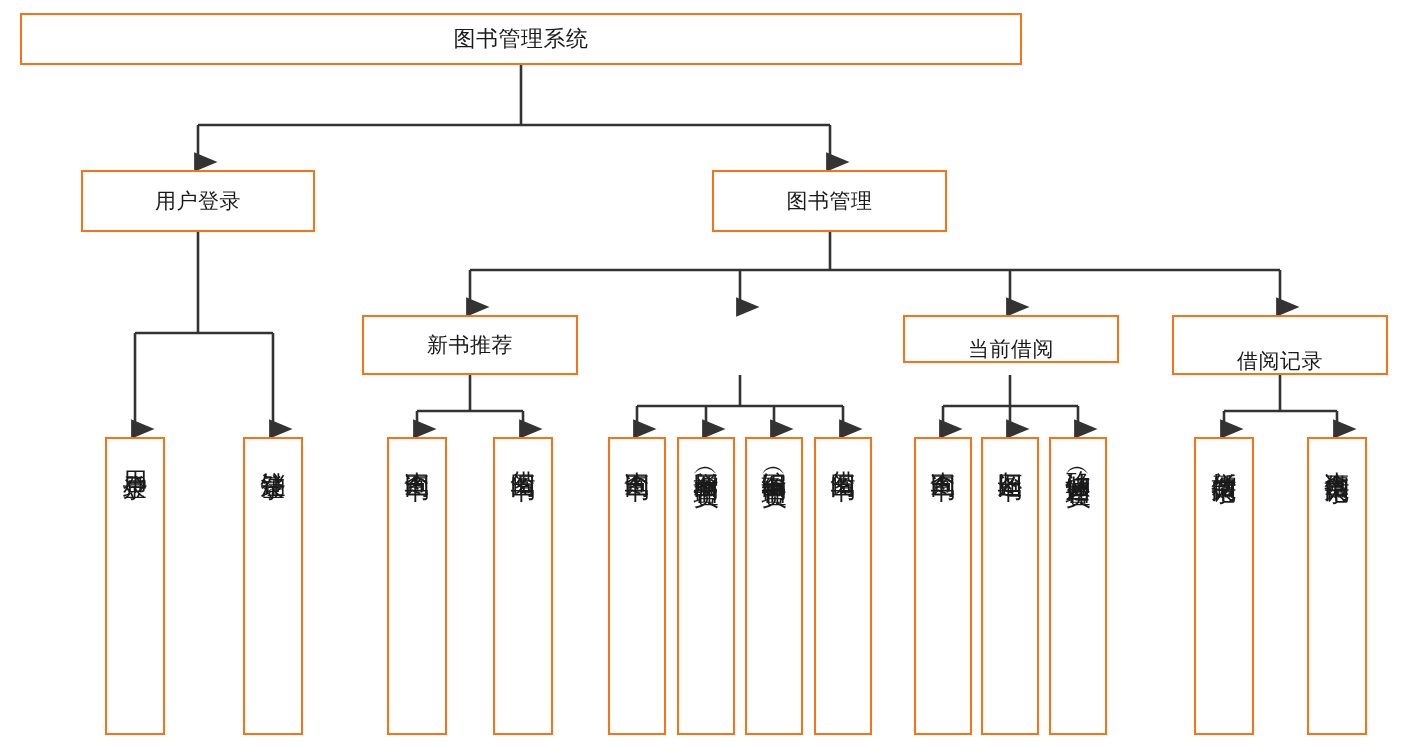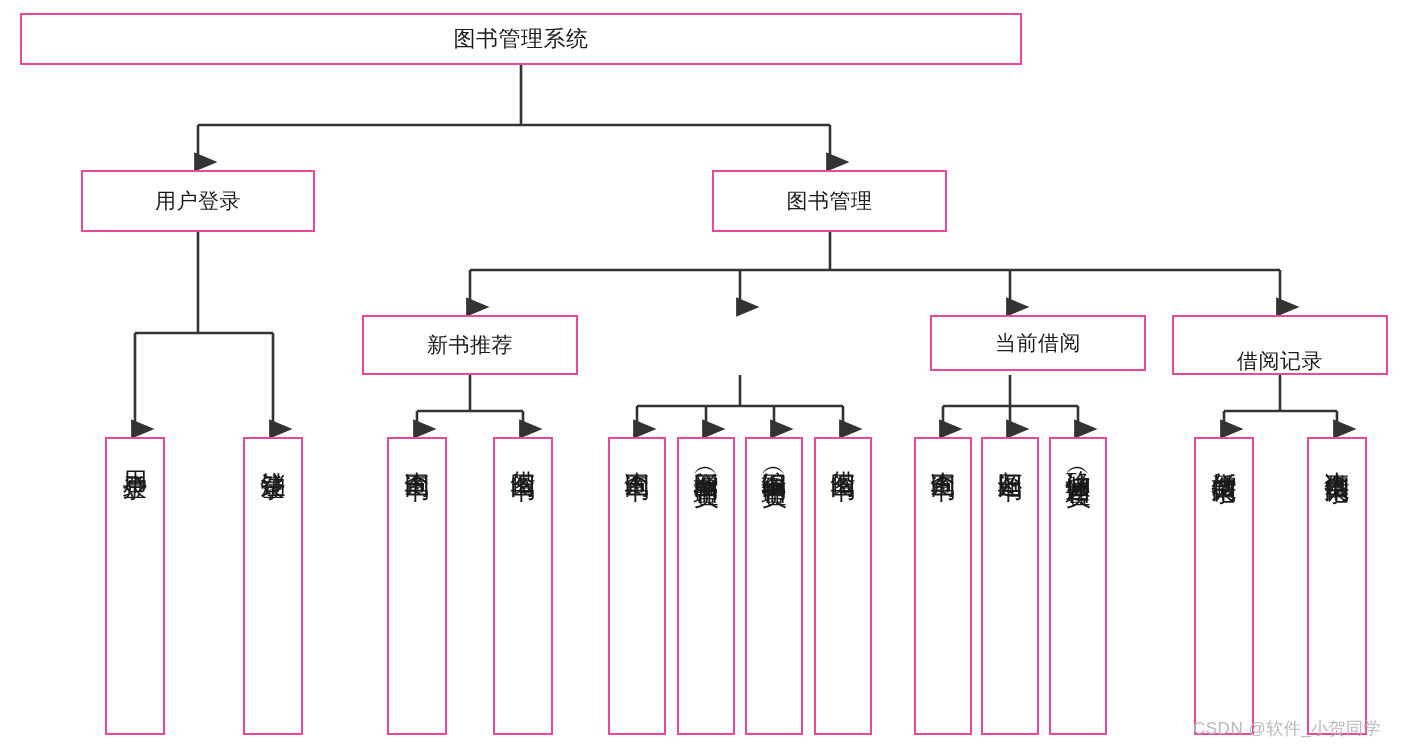--- a/index.html
+++ b/index.html
@@ -23,21 +23,21 @@
     left: 0;
     top: 0;
     width: 1405px;
     height: 747px;
     pointer-events: none;
   }
   .node {
     position: absolute;
     box-sizing: border-box;
     background: #ffffff;
-    border: 2px solid #ec4899;
+    border: 2px solid #f97316;
     display: flex;
     align-items: center;
     justify-content: center;
     color: #1a1a1a;
   }
   .node .label {
     display: block;
     text-align: center;
     line-height: 1.12;
     white-space: pre-line;
@@ -137,21 +137,21 @@
 
   <div class="node horiz" style="left:362px; top:315px; width:216px; height:60px;">
     <span class="label">新书推荐</span>
   </div>
 
   <div class="node horiz" style="left:712px; top:170px; width:235px; height:62px;">
     <span class="label">图书管理</span>
   </div>
 
 
-  <div class="node horiz" style="left:930px; top:315px; width:216px; height:56px;">
+  <div class="node horiz" style="left:903px; top:315px; width:216px; height:48px;align-items:flex-end;">
     <span class="label">当前借阅</span>
   </div>
 
   <div class="node horiz" style="left:1172px; top:315px; width:216px; height:60px;align-items:flex-end;">
     <span class="label">借阅记录</span>
   </div>
 
   <div class="node vert" style="left:105px; top:437px; width:60px; height:298px;">
     <span class="label">用户登录</span>
   </div>
@@ -197,15 +197,14 @@
   </div>
 
   <div class="node vert" style="left:1194px; top:437px; width:60px; height:298px;">
     <span class="label">新增借阅记录</span>
   </div>
 
   <div class="node vert" style="left:1307px; top:437px; width:60px; height:298px;">
     <span class="label">查询借阅记录</span>
   </div>
 
-  <div class="watermark" style="left:1193px; top:717px;">CSDN @软件_小贺同学</div>
 
 </div>
 
 </body></html>

